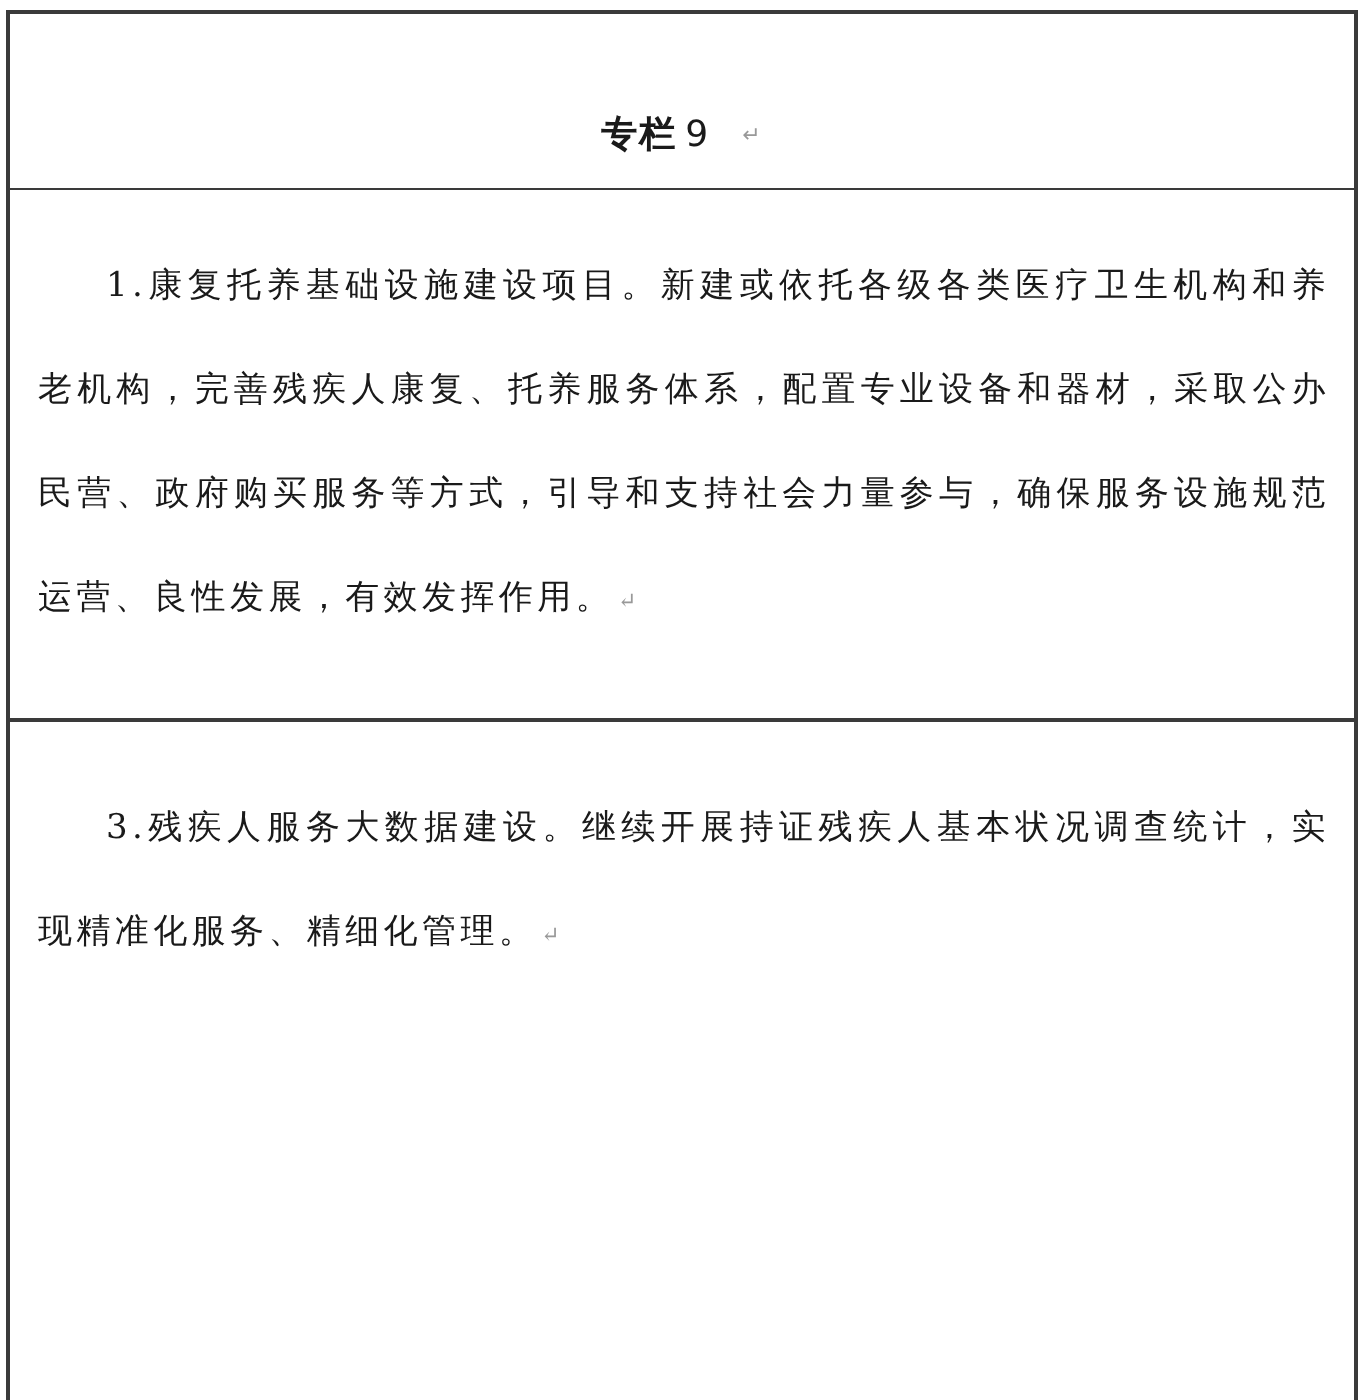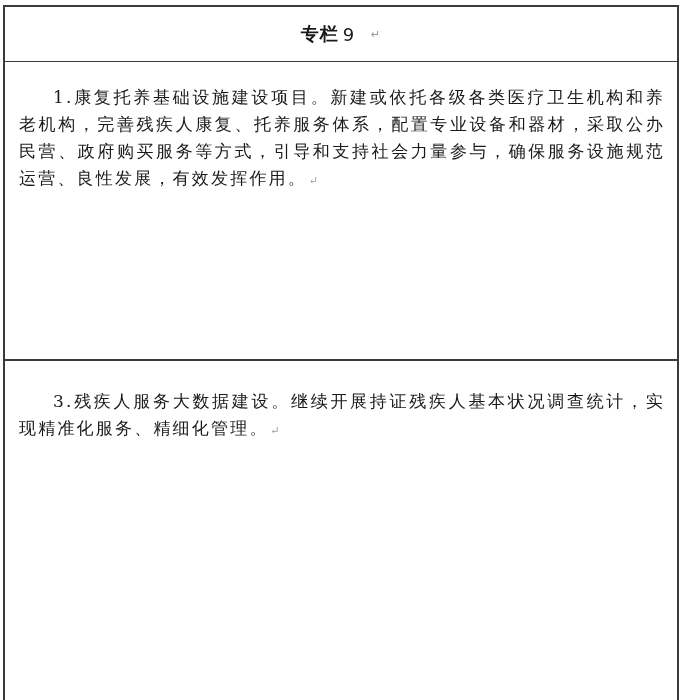--- a/index.html
+++ b/index.html
@@ -11,29 +11,29 @@
   .box {
     position: absolute; left: 3px; width: 676px;
     border: 2px solid #3a3a3a; box-sizing: border-box; background: #fff;
   }
   .box-top { top: 5px; height: 370px; }
   .box-bottom { top: 359px; height: 350px; }
   .header {
     height: 54px; border-bottom: 1.5px solid #3a3a3a;
     display: flex; align-items: center; justify-content: center;
     font-family: "DejaVu Sans", "Liberation Sans", sans-serif;
-    font-weight: bold; font-size: 18px; letter-spacing: 1px;
+    font-weight: bold; font-size: 18px; letter-spacing: 1px; margin-top: 33px;
   }
   .header .num { margin: 0 14px 0 4px; font-weight: normal; }
   .mark { color: #999; font-size: 11px; font-weight: normal; margin-left: 2px; }
   .content { padding: 0 12px 0 14px; }
   .box-top .content { padding-top: 22px; }
   .box-bottom .content { padding-top: 27px; }
   p.item {
-    margin: 0; font-size: 17px; line-height: 27px; text-indent: 2em;
+    margin: 0; font-size: 17px; line-height: 52px; text-indent: 2em;
     letter-spacing: 2.2px; text-align: justify;
   }
 </style>
 </head>
 <body>
 
 <div class="box box-top">
   <div class="header">
     <span>专栏</span>
     <span class="num">9</span>

